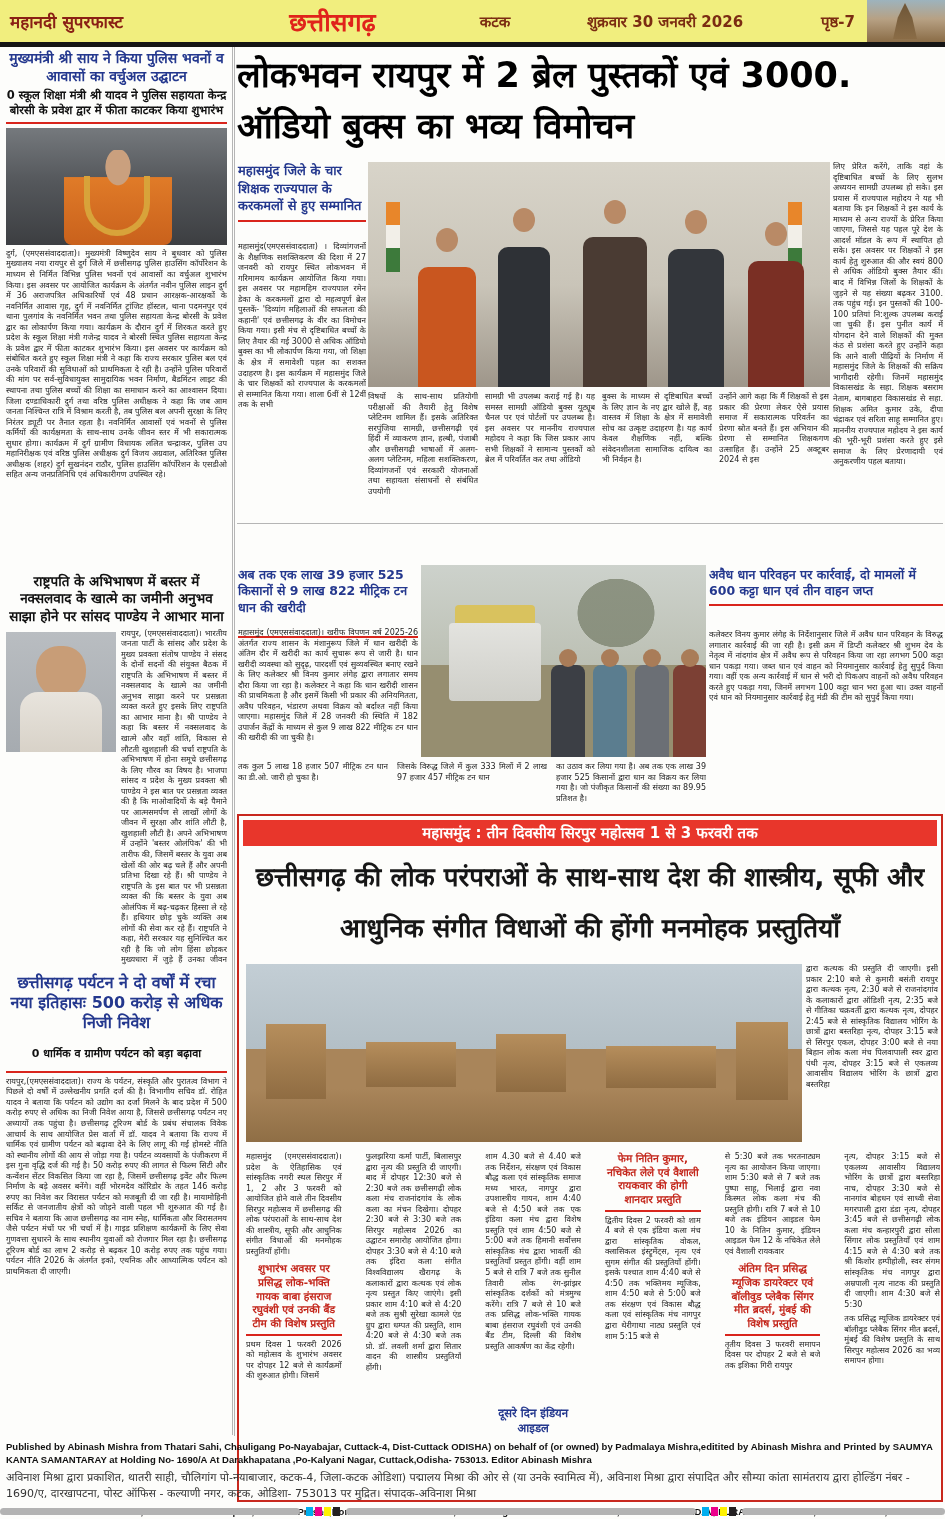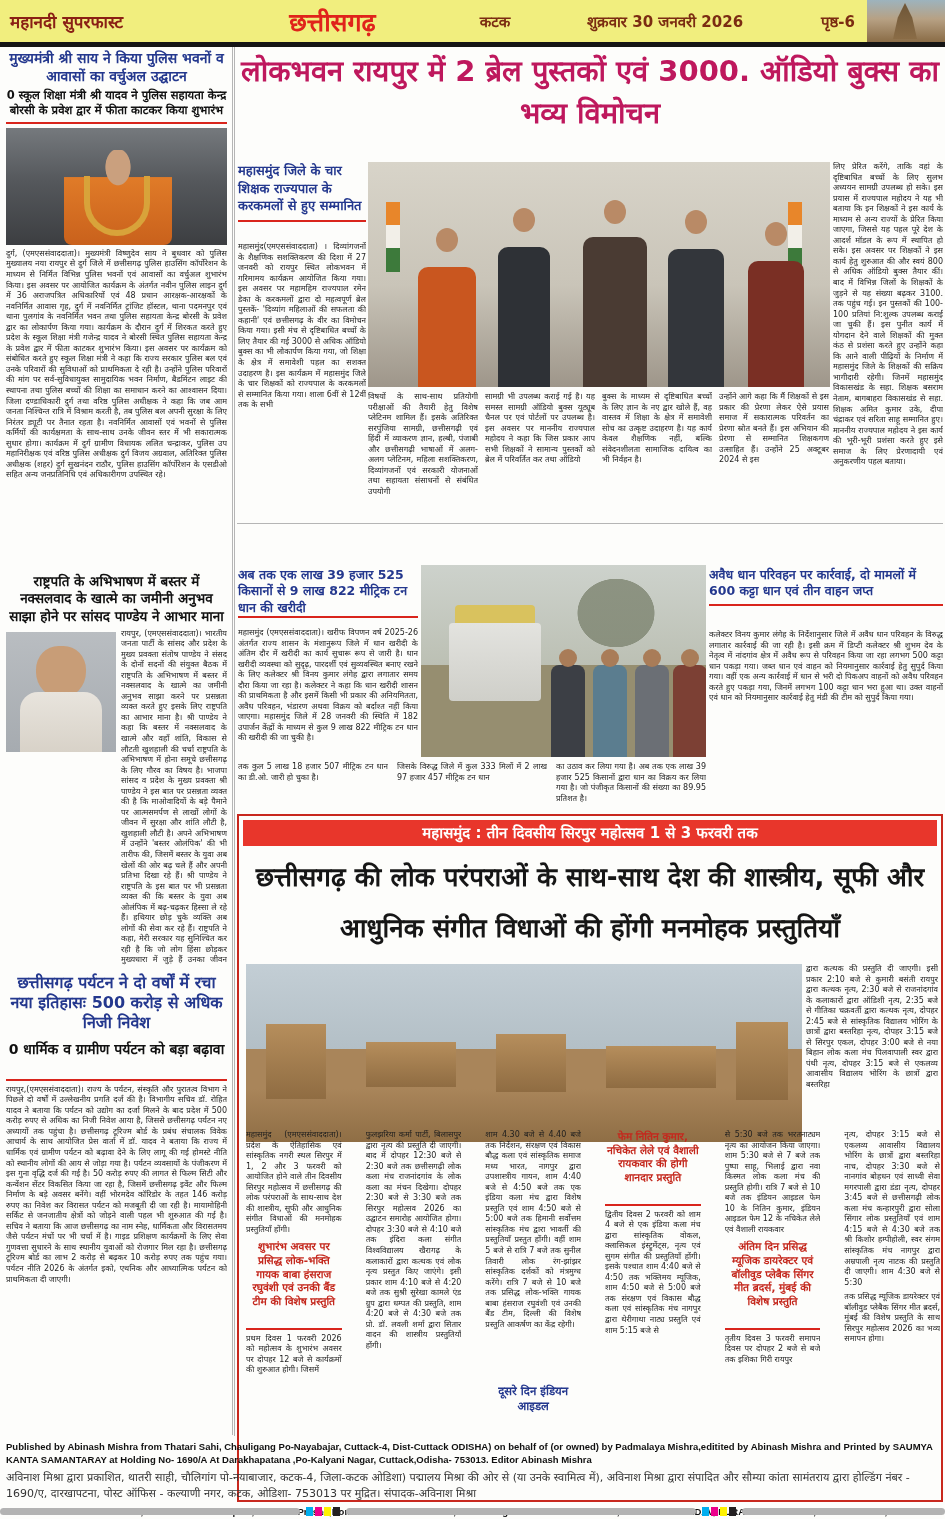--- a/index.html
+++ b/index.html
@@ -24,21 +24,21 @@
   .black-bar { position:absolute; left:0; top:42px; width:945px; height:5px; background:#151515; }
 
   
   .vrule { position:absolute; width:1px; background:#b5b5b5; }
   .hrule { position:absolute; height:1px; background:#b5b5b5; }
   .body-txt { font-size:8px; line-height:1.32; text-align:justify; color:#1e1e1e; overflow:hidden; }
   .redline { border-bottom:2px solid #d9251c; }
   .h-blue { color:#24388e; font-weight:bold; text-align:center; }
   .h-black { color:#111; font-weight:bold; text-align:center; }
   .sub-red { color:#c4281d; font-weight:bold; text-align:center; font-size:10.5px; line-height:1.3;
-    border-bottom:2px solid #d9251c; padding-bottom:19px; margin-bottom:4px; }
+    border-bottom:2px solid #d9251c; padding-bottom:3px; margin-bottom:4px; }
 
   
   .leftcol { position:absolute; left:2px; top:47px; width:231px; height:1388px;
     border-right:1px solid #b5b5b5; padding:3px 5px 0 4px; }
   .s1-head { font-size:14px; line-height:1.25; }
   .s1-sub { font-size:11.5px; line-height:1.3; margin-top:3px; padding-bottom:4px; }
   .photo-cm { position:relative; width:100%; height:117px; margin-top:4px;
     background:linear-gradient(180deg,#75797d 0%,#55585c 45%,#3c3e41 100%); overflow:hidden; }
   .photo-cm .fig { position:absolute; left:58px; top:22px; width:108px; height:95px;
     background:radial-gradient(ellipse at 50% 18%, #caa07e 0 16%, transparent 17%),
@@ -47,25 +47,25 @@
   .photo-cm .garland { position:absolute; left:78px; top:48px; width:66px; height:60px;
     border:6px solid #d8a33a; border-top:none; border-radius:0 0 40px 40px; }
   .s2-head { font-size:13.5px; line-height:1.3; margin-top:6px; }
   .photo-mp { float:left; width:110px; height:120px; margin:3px 5px 2px 0;
     background:linear-gradient(180deg,#b9bdc1 0%,#a6abb0 100%); position:relative; }
   .photo-mp:before { content:""; position:absolute; left:30px; top:14px; width:50px; height:52px;
     background:#c89d77; border-radius:45% 45% 50% 50%; }
   .photo-mp:after { content:""; position:absolute; left:14px; top:60px; width:82px; height:60px;
     background:linear-gradient(180deg,#e8e4dd,#d8d2c8); border-radius:18px 18px 0 0; }
   .s3-head { font-size:16px; line-height:1.25; margin-top:8px; }
-  .s3-sub { font-size:14px; line-height:1.3; margin-top:7px; padding-bottom:21px; }
+  .s3-sub { font-size:11px; line-height:1.3; margin-top:14px; padding-bottom:10px; }
 
   
   .top-head { position:absolute; left:237px; top:50px; width:706px; height:108px;
-    color:#be185d; font-weight:bold; font-size:29px; line-height:1.45; text-align:center; }
+    color:#000000; font-weight:bold; font-size:35px; line-height:1.45; }
   .top-leftsub { position:absolute; left:238px; top:162px; width:128px; }
   .top-leftsub .t { font-size:13px; line-height:1.35; color:#24388e; font-weight:bold;
     padding-bottom:5px; border-bottom:2px solid #d9251c; }
   .top-leftbody { position:absolute; left:238px; top:242px; width:128px; height:278px; }
   .photo-ceremony { position:absolute; left:368px; top:162px; width:462px; height:225px;
     background:linear-gradient(180deg,#d8d4c9 0%,#c9c4b8 55%,#9e968a 100%); overflow:hidden; }
   .photo-ceremony .flag { position:absolute; width:14px; height:70px;
     background:linear-gradient(180deg,#e8862a 33%,#f2efe8 33% 66%,#3d7a3b 66%); top:40px; }
   .photo-ceremony .p { position:absolute; bottom:0; border-radius:10px 10px 0 0; }
   .photo-ceremony .head { position:absolute; border-radius:50%; background:#b98a66; width:22px; height:24px; }
@@ -73,21 +73,21 @@
   .top-under .c { width:110px; height:100%; }
   .top-right { position:absolute; left:833px; top:162px; width:110px; height:358px; }
 
   .hr-top { left:237px; top:523px; width:706px; }
 
   
   .paddy-head { position:absolute; left:237px; top:527px; width:706px;
     font-size:24px; line-height:1.3; }
   .paddy-leftsub { position:absolute; left:238px; top:567px; width:180px;
     color:#24388e; font-weight:bold; font-size:12.5px; line-height:1.3; text-align:left;
-    padding-bottom:0; border-bottom:2px solid #d9251c; }
+    padding-bottom:20px; border-bottom:2px solid #d9251c; }
   .paddy-leftbody { position:absolute; left:238px; top:628px; width:180px; height:130px; }
   .photo-paddy { position:absolute; left:421px; top:565px; width:285px; height:192px;
     background:linear-gradient(180deg,#cdd2cc 0%,#bcc0b4 52%,#968e70 52% 100%); overflow:hidden; }
   .photo-paddy .tree { position:absolute; left:150px; top:8px; width:90px; height:80px;
     background:radial-gradient(ellipse,#7d8470 0 60%,transparent 61%); opacity:.8; }
   .photo-paddy .truck { position:absolute; left:28px; top:58px; width:92px; height:78px;
     background:linear-gradient(180deg,#e3e3df,#cfcfc9); border-radius:4px; }
   .photo-paddy .load { position:absolute; left:34px; top:40px; width:80px; height:22px;
     background:#d9c25e; border-radius:4px; }
   .photo-paddy .man { position:absolute; bottom:0; width:34px; height:92px; border-radius:8px 8px 0 0; }
@@ -104,21 +104,21 @@
   .sirpur-box { position:absolute; left:237px; top:814px; width:706px; height:688px;
     border:2px solid #c8281e; }
   .kicker { position:absolute; left:4px; top:4px; width:694px; height:26px; background:#e8362b;
     color:#fff; font-weight:bold; font-size:15px; text-align:center; line-height:26px; }
   .sirpur-head { position:absolute; left:6px; top:36px; width:690px;
     font-size:26px; line-height:1.95; font-weight:bold; color:#161616; text-align:center; }
   .photo-sirpur { position:absolute; left:7px; top:148px; width:556px; height:178px;
     background:linear-gradient(180deg,#c3ced5 0%,#b3bfc6 48%,#a9855a 48% 70%,#8f6e45 100%); overflow:hidden; }
   .block { position:absolute; background:linear-gradient(180deg,#b68e5c,#8f6c42); }
   .sirpur-side { position:absolute; left:567px; top:148px; width:132px; height:178px; }
-  .sirpur-cols { position:absolute; left:7px; top:314px; width:694px; height:282px; display:flex; gap:24px; }
+  .sirpur-cols { position:absolute; left:7px; top:336px; width:694px; height:282px; display:flex; gap:24px; }
   .sirpur-cols .c { width:108px; height:100%; overflow:hidden; }
   .idol-sub { color:#24388e; font-weight:bold; font-size:11.5px; text-align:center; margin-top:5px; }
 
   
   .footer { position:absolute; left:0; top:1438px; width:945px; height:81px; padding:3px 6px 0 6px; }
   .f-en { font-family:"Liberation Sans", sans-serif; font-size:9.5px; font-weight:bold; line-height:1.35; color:#111; }
   .f-hi { font-size:11px; line-height:1.5; color:#333; margin-top:3px; }
   .f-of { font-family:"Liberation Sans", sans-serif; font-size:9.5px; font-weight:bold; color:#111; margin-top:3px; }
   .f-bars { position:absolute; left:0; top:68px; width:945px; height:10px; display:flex; align-items:center; }
   .bar { height:7px; background:#b3b3b3; border-radius:4px; }
@@ -128,21 +128,21 @@
 </head>
 <body>
 
 <div class="page">
 
   <header class="masthead">
     <span class="m-brand">महानदी सुपरफास्ट</span>
     <span class="m-edition">छत्तीसगढ़</span>
     <span class="m-city">कटक</span>
     <span class="m-date">शुक्रवार 30 जनवरी 2026</span>
-    <span class="m-page">पृष्ठ-6</span>
+    <span class="m-page">पृष्ठ-7</span>
     <div class="m-temple"></div>
   </header>
   <div class="black-bar"></div>
 
   <aside class="leftcol">
     <div class="h-blue s1-head">मुख्यमंत्री श्री साय ने किया पुलिस भवनों व आवासों का वर्चुअल उद्घाटन</div>
     <div class="h-black s1-sub redline">0 स्कूल शिक्षा मंत्री श्री यादव ने पुलिस सहायता केन्द्र बोरसी के प्रवेश द्वार में फीता काटकर किया शुभारंभ</div>
     <div class="photo-cm">
         <div class="fig"></div>
         <div class="garland"></div>

